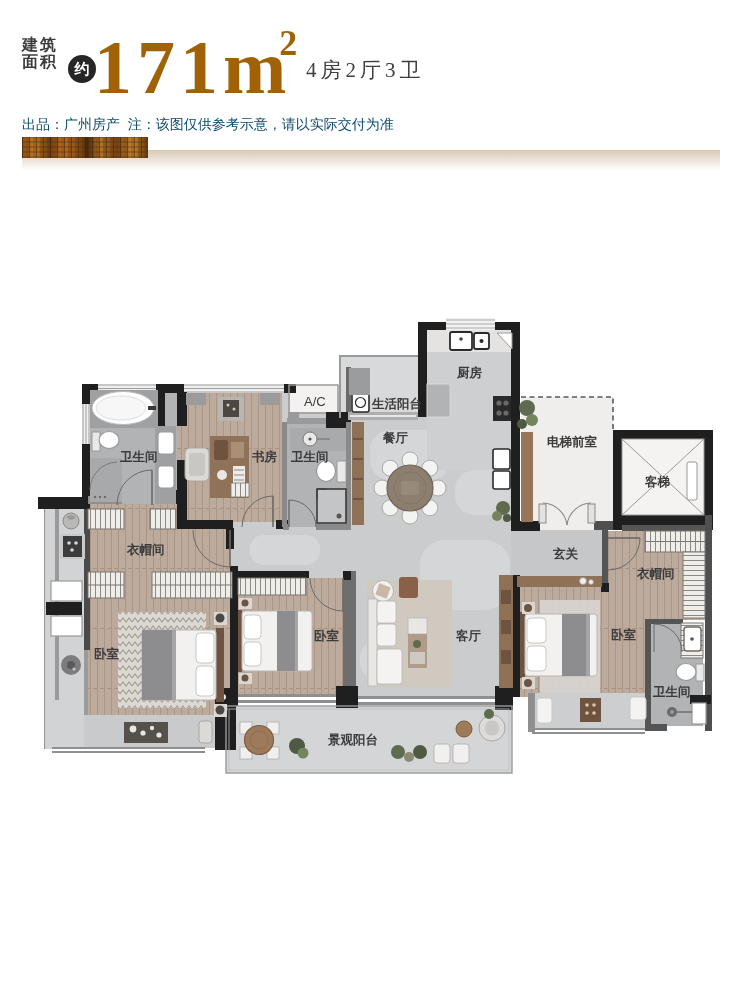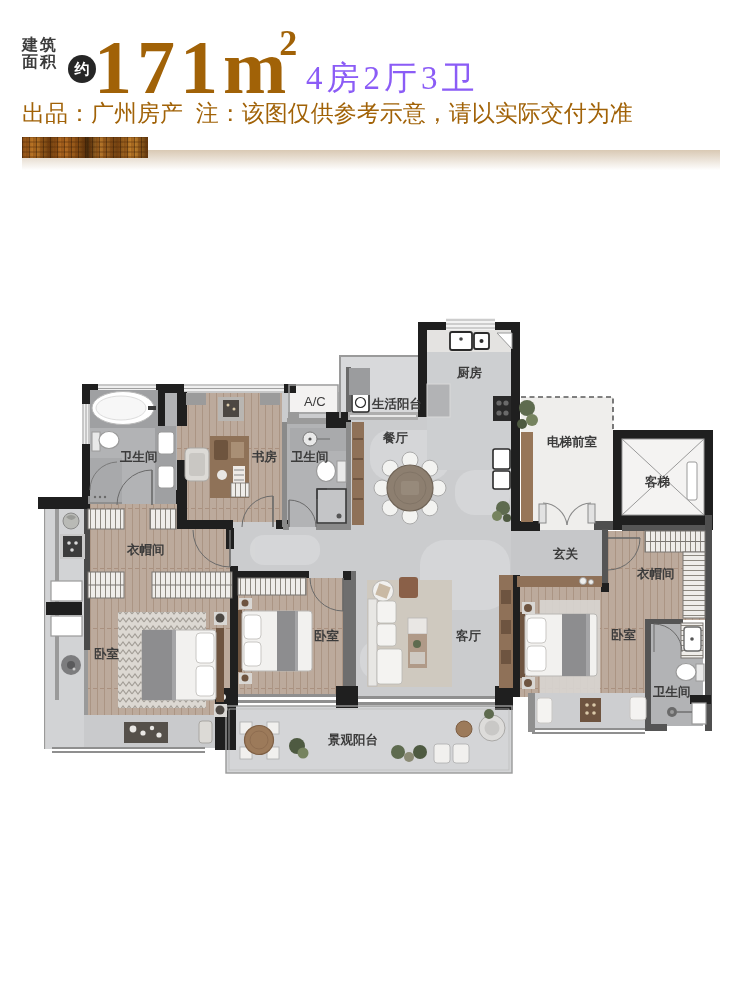--- a/index.html
+++ b/index.html
@@ -9,23 +9,23 @@
 </style>
 </head>
 <body>
 
 <div class="abs" style="left:22px;top:36px;font-size:16px;font-weight:bold;color:#3c3c3c;line-height:17px;letter-spacing:2px;">建筑<br>面积</div>
 
 <div class="abs" style="left:68px;top:55px;width:28px;height:28px;border-radius:50%;background:#262626;color:#fff;font-size:15px;font-weight:bold;text-align:center;line-height:28px;">约</div>
 
 <div class="abs" style="left:94px;top:5px;font-family:'Liberation Serif',serif;font-weight:bold;font-size:76px;color:#a16207;letter-spacing:5px;line-height:76px;text-align:right;">171m<span style="font-size:36px;vertical-align:38px;letter-spacing:0;margin-left:-12px;">2</span></div>
 
-<div class="abs" style="left:306px;top:56px;font-family:'Liberation Serif',serif;font-size:33px;color:#8b5cf6;letter-spacing:4px;text-align:right;">4房2厅3卫</div>
-
-<div class="abs" style="left:22px;top:98px;font-size:23px;color:#a16207;">出品：广州房产&nbsp;&nbsp;注：该图仅供参考示意，请以实际交付为准</div>
+<div class="abs" style="left:306px;top:56px;font-family:'Liberation Serif',serif;font-size:21px;color:#404040;letter-spacing:4px;text-align:right;">4房2厅3卫</div>
+
+<div class="abs" style="left:22px;top:116px;font-size:14px;color:#0c4a6e;">出品：广州房产&nbsp;&nbsp;注：该图仅供参考示意，请以实际交付为准</div>
 
 <div class="abs" style="left:22px;top:150px;width:698px;height:24px;background:linear-gradient(to bottom,#d9c9b4,#ffffff 85%);"></div>
 
 <div class="abs" style="left:22px;top:137px;width:126px;height:21px;background:
   repeating-linear-gradient(90deg, rgba(50,25,4,.5) 0 1px, rgba(255,255,255,0) 1px 4px, rgba(110,55,10,.35) 4px 7px),
   repeating-linear-gradient(0deg, rgba(70,35,6,.25) 0 2px, rgba(255,255,255,0) 2px 5px),
   linear-gradient(90deg,#8a4d15,#c07b28 10%,#6b3c0e 22%,#b96f24 32%,#874e14 45%,#45290b 52%,#b5762a 62%,#744312 75%,#c8862e 88%,#5d370e 100%);"></div>
 
 <svg class="abs" style="left:0;top:0;" width="750" height="1008" viewBox="0 0 750 1008" xmlns="http://www.w3.org/2000/svg">
   <defs>

